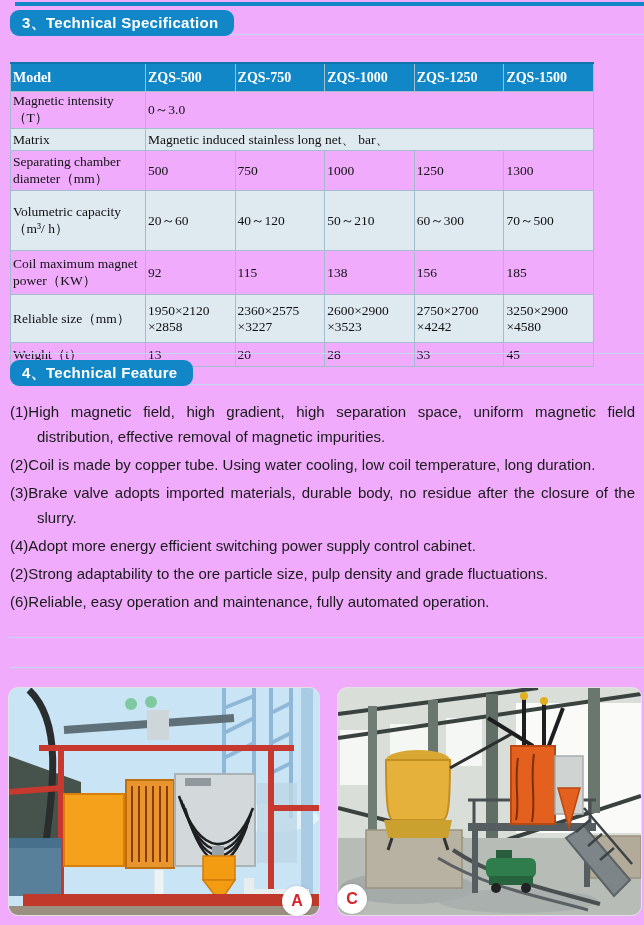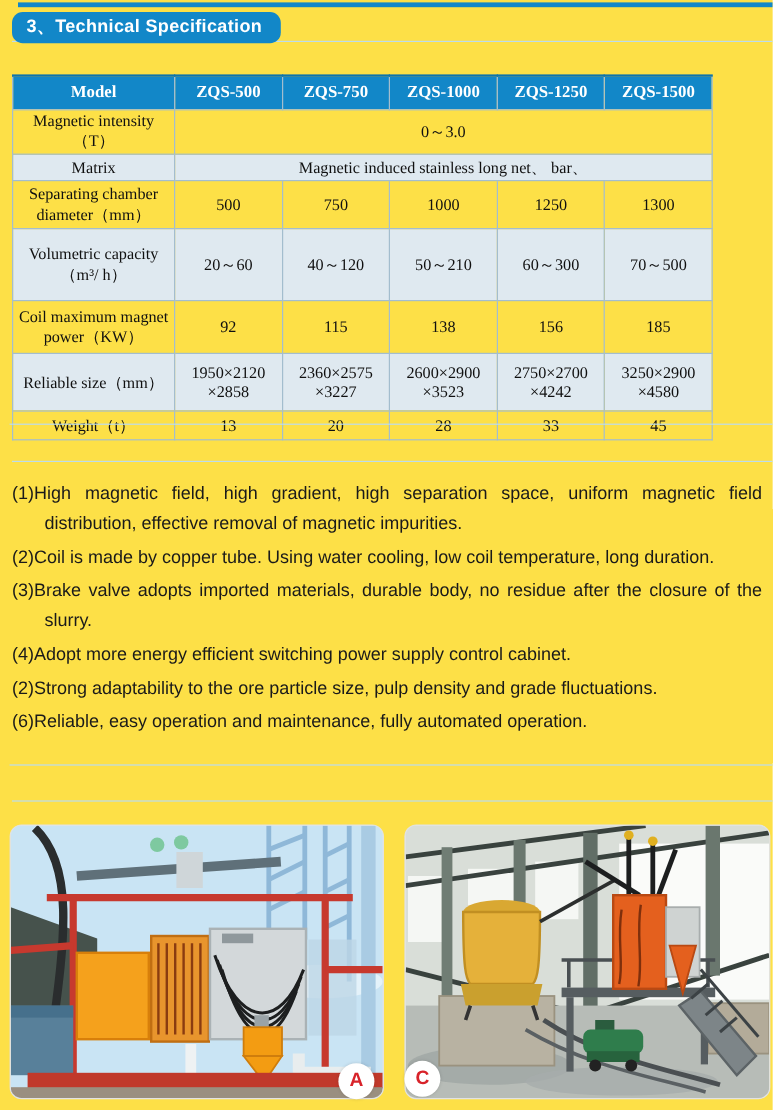--- a/index.html
+++ b/index.html
@@ -1,32 +1,32 @@
 <!DOCTYPE html>
 <html><head>
 <meta charset="utf-8">
 <style>
   html,body{margin:0;padding:0;background:#ffffff;}
-  #page{position:relative;width:644px;height:925px;background:#fde047;overflow:hidden;
+  #page{position:relative;width:644px;height:925px;background:#f0abfc;overflow:hidden;
         font-family:"Liberation Sans",sans-serif;color:#1c1c1c;}
 
   
   .top-strip{position:absolute;left:15px;top:2px;width:629px;height:4px;background:#1287c8;}
 
   
   .thinline{position:absolute;height:1px;background:#bcdcee;}
   .banner{position:absolute;height:26px;line-height:26px;background:#1287c8;color:#fff;
           font-weight:bold;font-size:15px;letter-spacing:.3px;border-radius:9px;
           padding:0 16px 0 12px;box-sizing:border-box;white-space:nowrap;z-index:2;}
 
   
   .spec-table{position:absolute;left:10px;top:62px;width:583px;border-collapse:collapse;
               table-layout:fixed;font-family:"Liberation Serif",serif;
               border-top:2px solid #0e74ad;}
-  .spec-table th,.spec-table td{border:1px solid #a3bdce;text-align:center;vertical-align:middle;
+  .spec-table th,.spec-table td{border:1px solid #a3bdce;text-align:left;vertical-align:middle;
               font-size:13.5px;color:#101010;white-space:pre-line;padding:1px 2px;overflow:hidden;}
   .spec-table th{background:#1287c8;color:#ffffff;font-size:14px;font-weight:bold;height:25px;}
   .spec-table tr.alt td{background:#dfe9f0;}
   tr.h24{height:24px} tr.h22{height:22px} tr.h40{height:40px}
   tr.h46{height:60px} tr.h44{height:44px} tr.h48{height:48px}
 
   
   .features{position:absolute;left:10px;top:399px;width:625px;}
   .features p{margin:0 0 3px 0;font-size:15px;line-height:25px;text-align:justify;
               padding-left:27px;text-indent:-27px;color:#1a1a1a;}
@@ -125,20 +125,21 @@
       <td>20</td>
       <td>28</td>
       <td>33</td>
       <td>45</td>
     </tr>
   </tbody>
     </table>
 
   <div class="thinline" style="left:8px;top:353px;width:636px;"></div>
   <div class="thinline" style="left:10px;top:384px;width:634px;"></div>
+  <div class="banner" style="left:10px;top:360px;">4、Technical Feature</div>
 
   <div class="features">
     <p>(1)High magnetic field, high gradient, high separation space, uniform magnetic field distribution, effective removal of magnetic impurities.</p>
     <p>(2)Coil is made by copper tube. Using water cooling, low coil temperature, long duration.</p>
     <p>(3)Brake valve adopts imported materials, durable body, no residue after the closure of the slurry.</p>
     <p>(4)Adopt more energy efficient switching power supply control cabinet.</p>
     <p>(2)Strong adaptability to the ore particle size, pulp density and grade fluctuations.</p>
     <p>(6)Reliable, easy operation and maintenance, fully automated operation.</p>
   </div>
 

